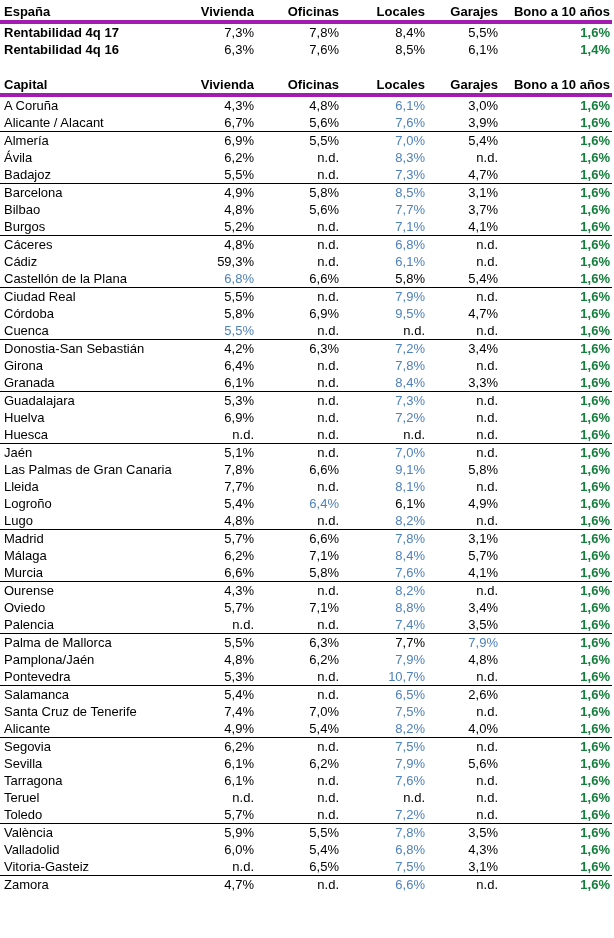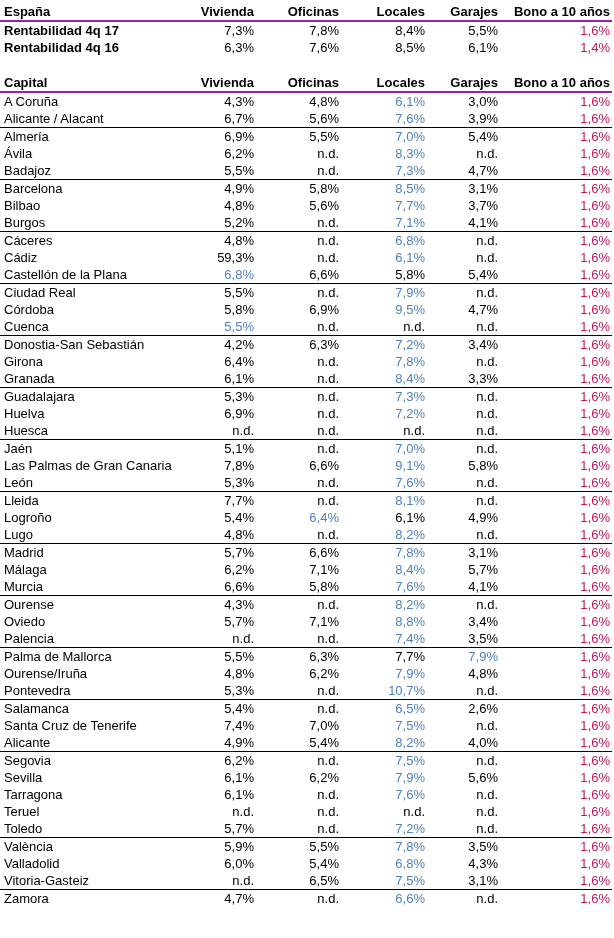--- a/index.html
+++ b/index.html
@@ -36,25 +36,25 @@
     line-height: 17px;
     padding: 0;
     white-space: nowrap;
     overflow: hidden;
     font-weight: normal;
     vertical-align: middle;
   }
   th { font-weight: bold; }
   .name { text-align: left; padding-left: 4px; }
   .num  { text-align: right; padding-right: 2px; }
-  thead th { border-bottom: 2px solid #a21caf; }
+  thead th { border-bottom: 4px solid #a21caf; }
   tr.group-end td { border-bottom: 1px solid #000000; }
   td.bold { font-weight: bold; }
   td.hl   { color: #4f81bd; }
-  td.bond { color: #be185d; }
+  td.bond { color: #15803d; font-weight: bold; }
   .spacer { height: 18px; }
 </style>
 </head>
 <body>
 
 <div class="sheet">
 
   <table>
     <colgroup>
       <col class="c-name">
@@ -285,28 +285,20 @@
           <td class="num bond">1,6%</td>
         </tr>
         <tr>
           <td class="name">Las Palmas de Gran Canaria</td>
           <td class="num">7,8%</td>
           <td class="num">6,6%</td>
           <td class="num hl">9,1%</td>
           <td class="num">5,8%</td>
           <td class="num bond">1,6%</td>
         </tr>
-        <tr class="group-end">
-          <td class="name">León</td>
-          <td class="num">5,3%</td>
-          <td class="num">n.d.</td>
-          <td class="num hl">7,6%</td>
-          <td class="num">n.d.</td>
-          <td class="num bond">1,6%</td>
-        </tr>
         <tr>
           <td class="name">Lleida</td>
           <td class="num">7,7%</td>
           <td class="num">n.d.</td>
           <td class="num hl">8,1%</td>
           <td class="num">n.d.</td>
           <td class="num bond">1,6%</td>
         </tr>
         <tr>
           <td class="name">Logroño</td>
@@ -374,21 +366,21 @@
         </tr>
         <tr>
           <td class="name">Palma de Mallorca</td>
           <td class="num">5,5%</td>
           <td class="num">6,3%</td>
           <td class="num">7,7%</td>
           <td class="num hl">7,9%</td>
           <td class="num bond">1,6%</td>
         </tr>
         <tr>
-          <td class="name">Ourense/Iruña</td>
+          <td class="name">Pamplona/Jaén</td>
           <td class="num">4,8%</td>
           <td class="num">6,2%</td>
           <td class="num hl">7,9%</td>
           <td class="num">4,8%</td>
           <td class="num bond">1,6%</td>
         </tr>
         <tr class="group-end">
           <td class="name">Pontevedra</td>
           <td class="num">5,3%</td>
           <td class="num">n.d.</td>

